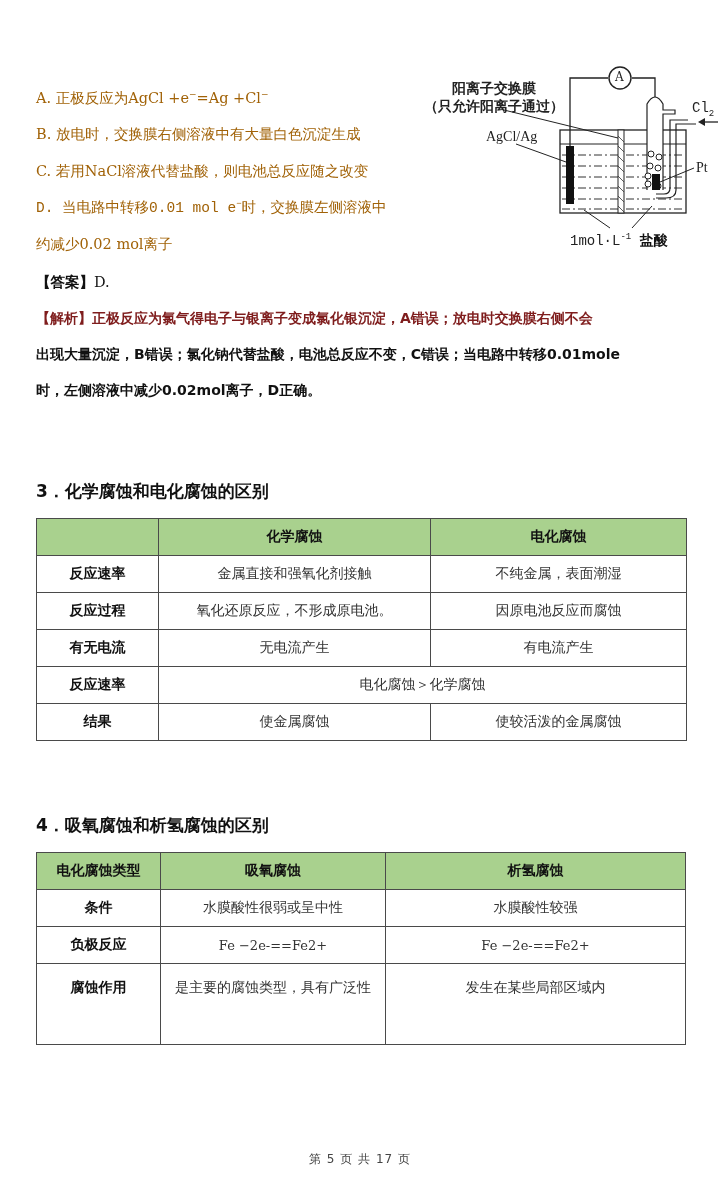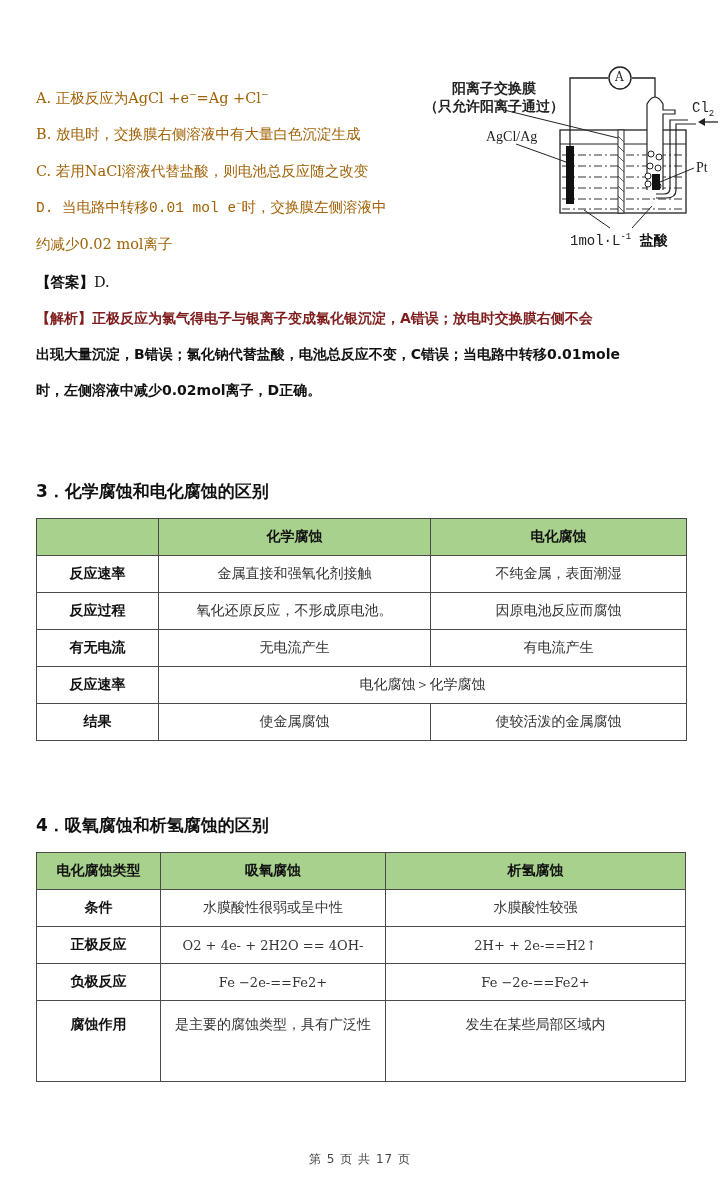--- a/index.html
+++ b/index.html
@@ -181,25 +181,20 @@
     <td>电化腐蚀类型</td>
     <td>吸氧腐蚀</td>
     <td>析氢腐蚀</td>
   </tr>
   <tr class="r">
     <td class="rowhead">条件</td>
     <td>水膜酸性很弱或呈中性</td>
     <td>水膜酸性较强</td>
   </tr>
   <tr class="r">
-    <td class="rowhead">正极反应</td>
-    <td class="formula">O2 + 4e- + 2H2O == 4OH-</td>
-    <td class="formula">2H+ + 2e-==H2↑</td>
-  </tr>
-  <tr class="r">
     <td class="rowhead">负极反应</td>
     <td class="formula">Fe −2e-==Fe2+</td>
     <td class="formula">Fe −2e-==Fe2+</td>
   </tr>
   <tr class="r tall">
     <td class="rowhead">腐蚀作用</td>
     <td>是主要的腐蚀类型，具有广泛性</td>
     <td>发生在某些局部区域内</td>
   </tr>
 </tbody>

